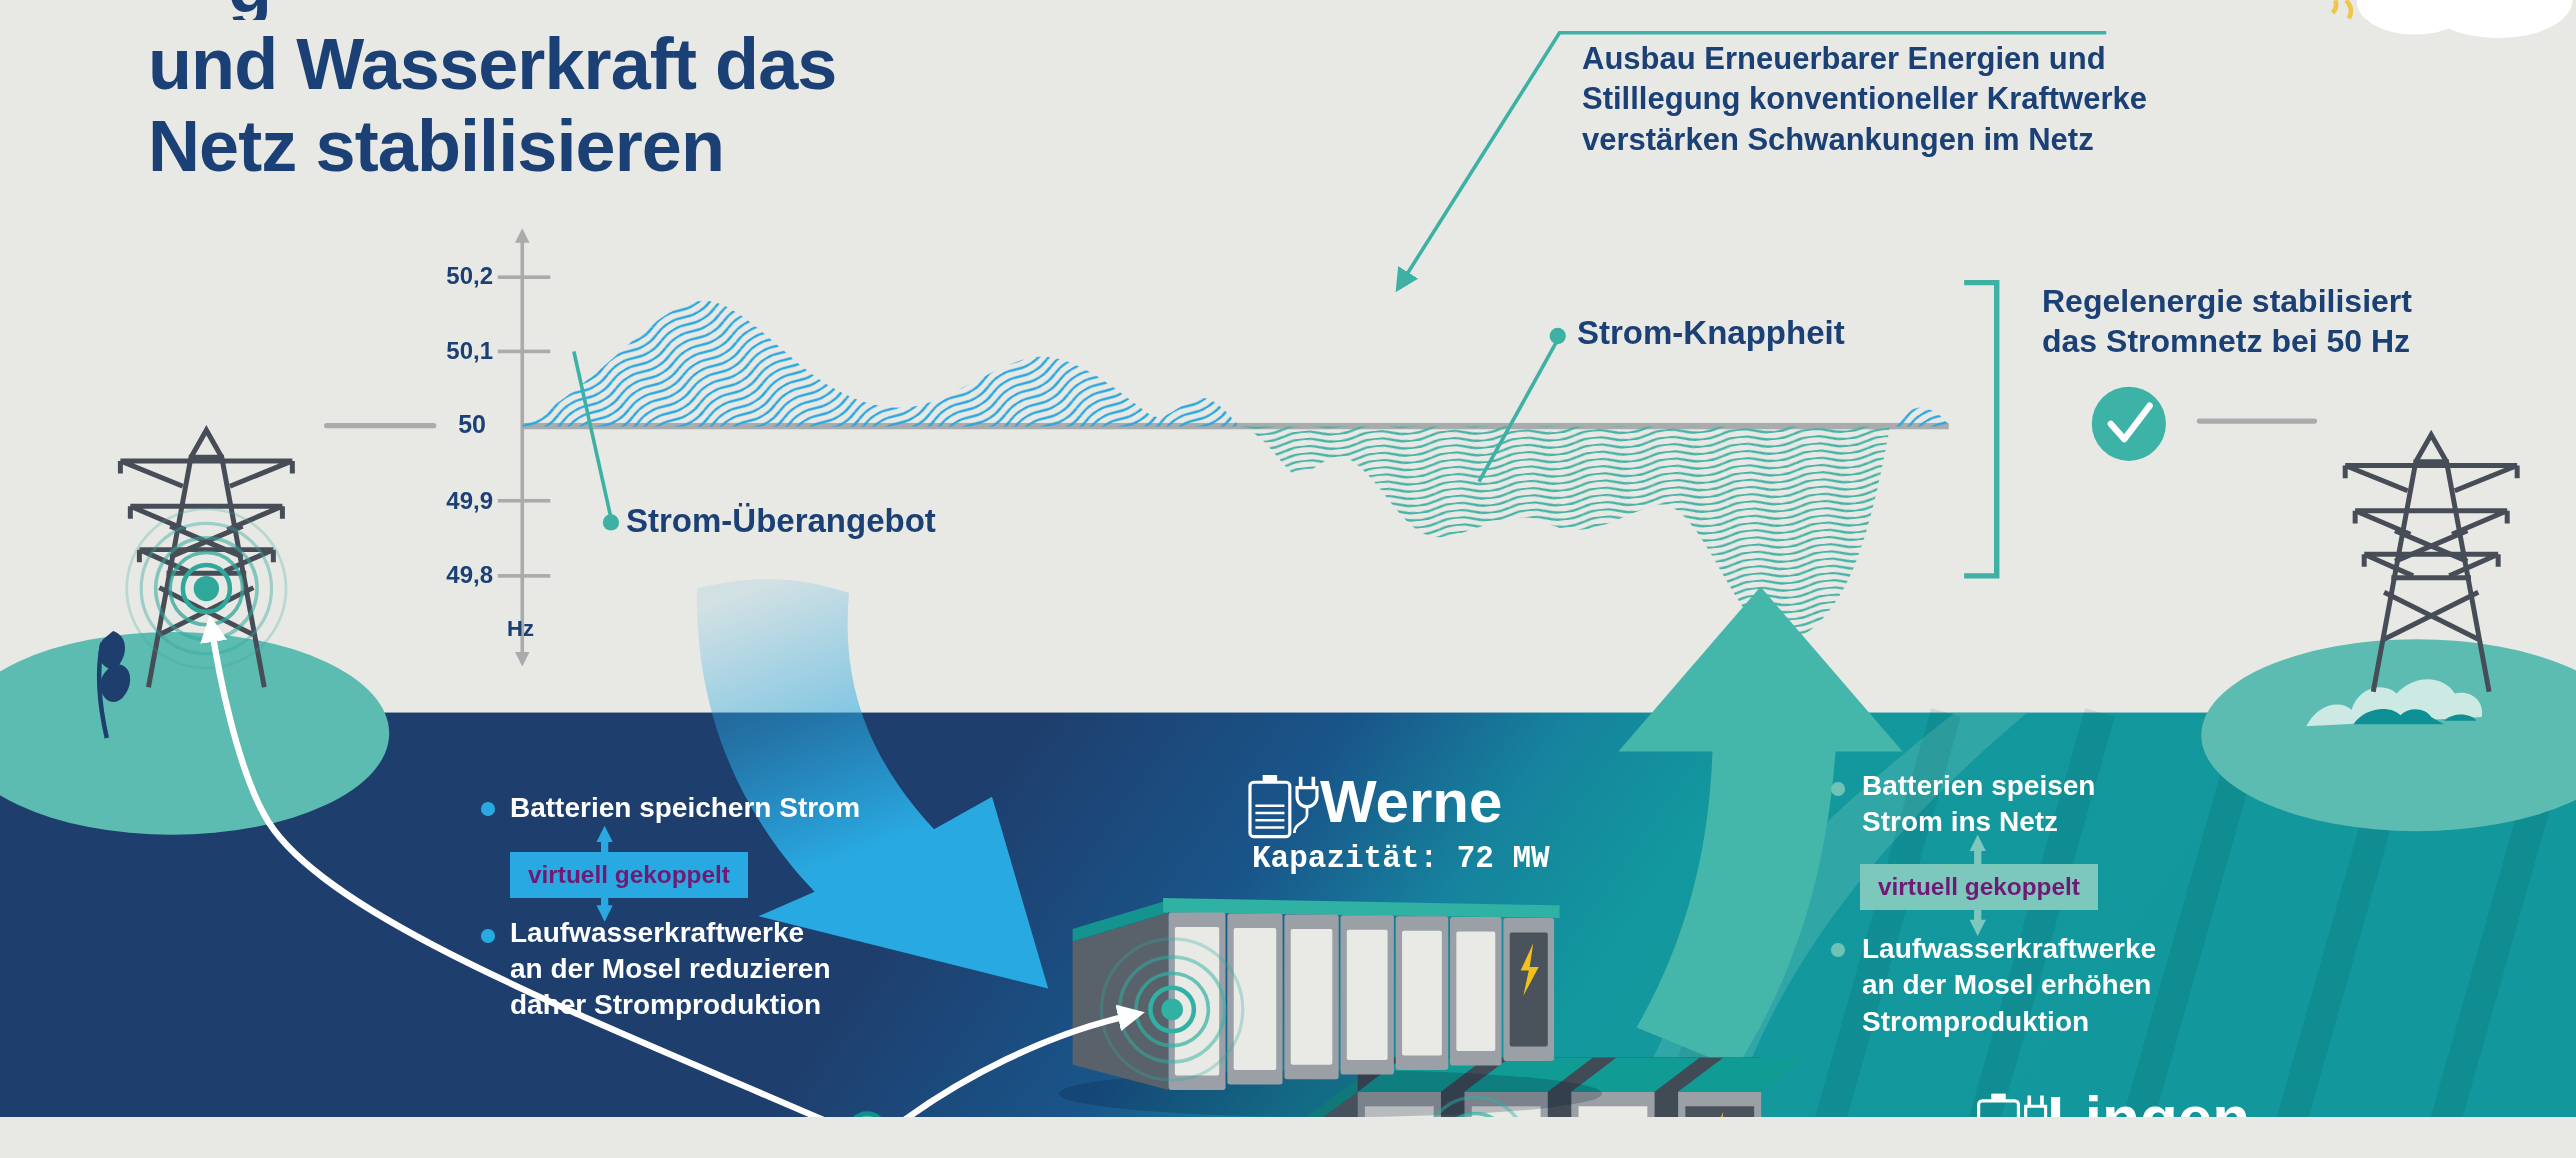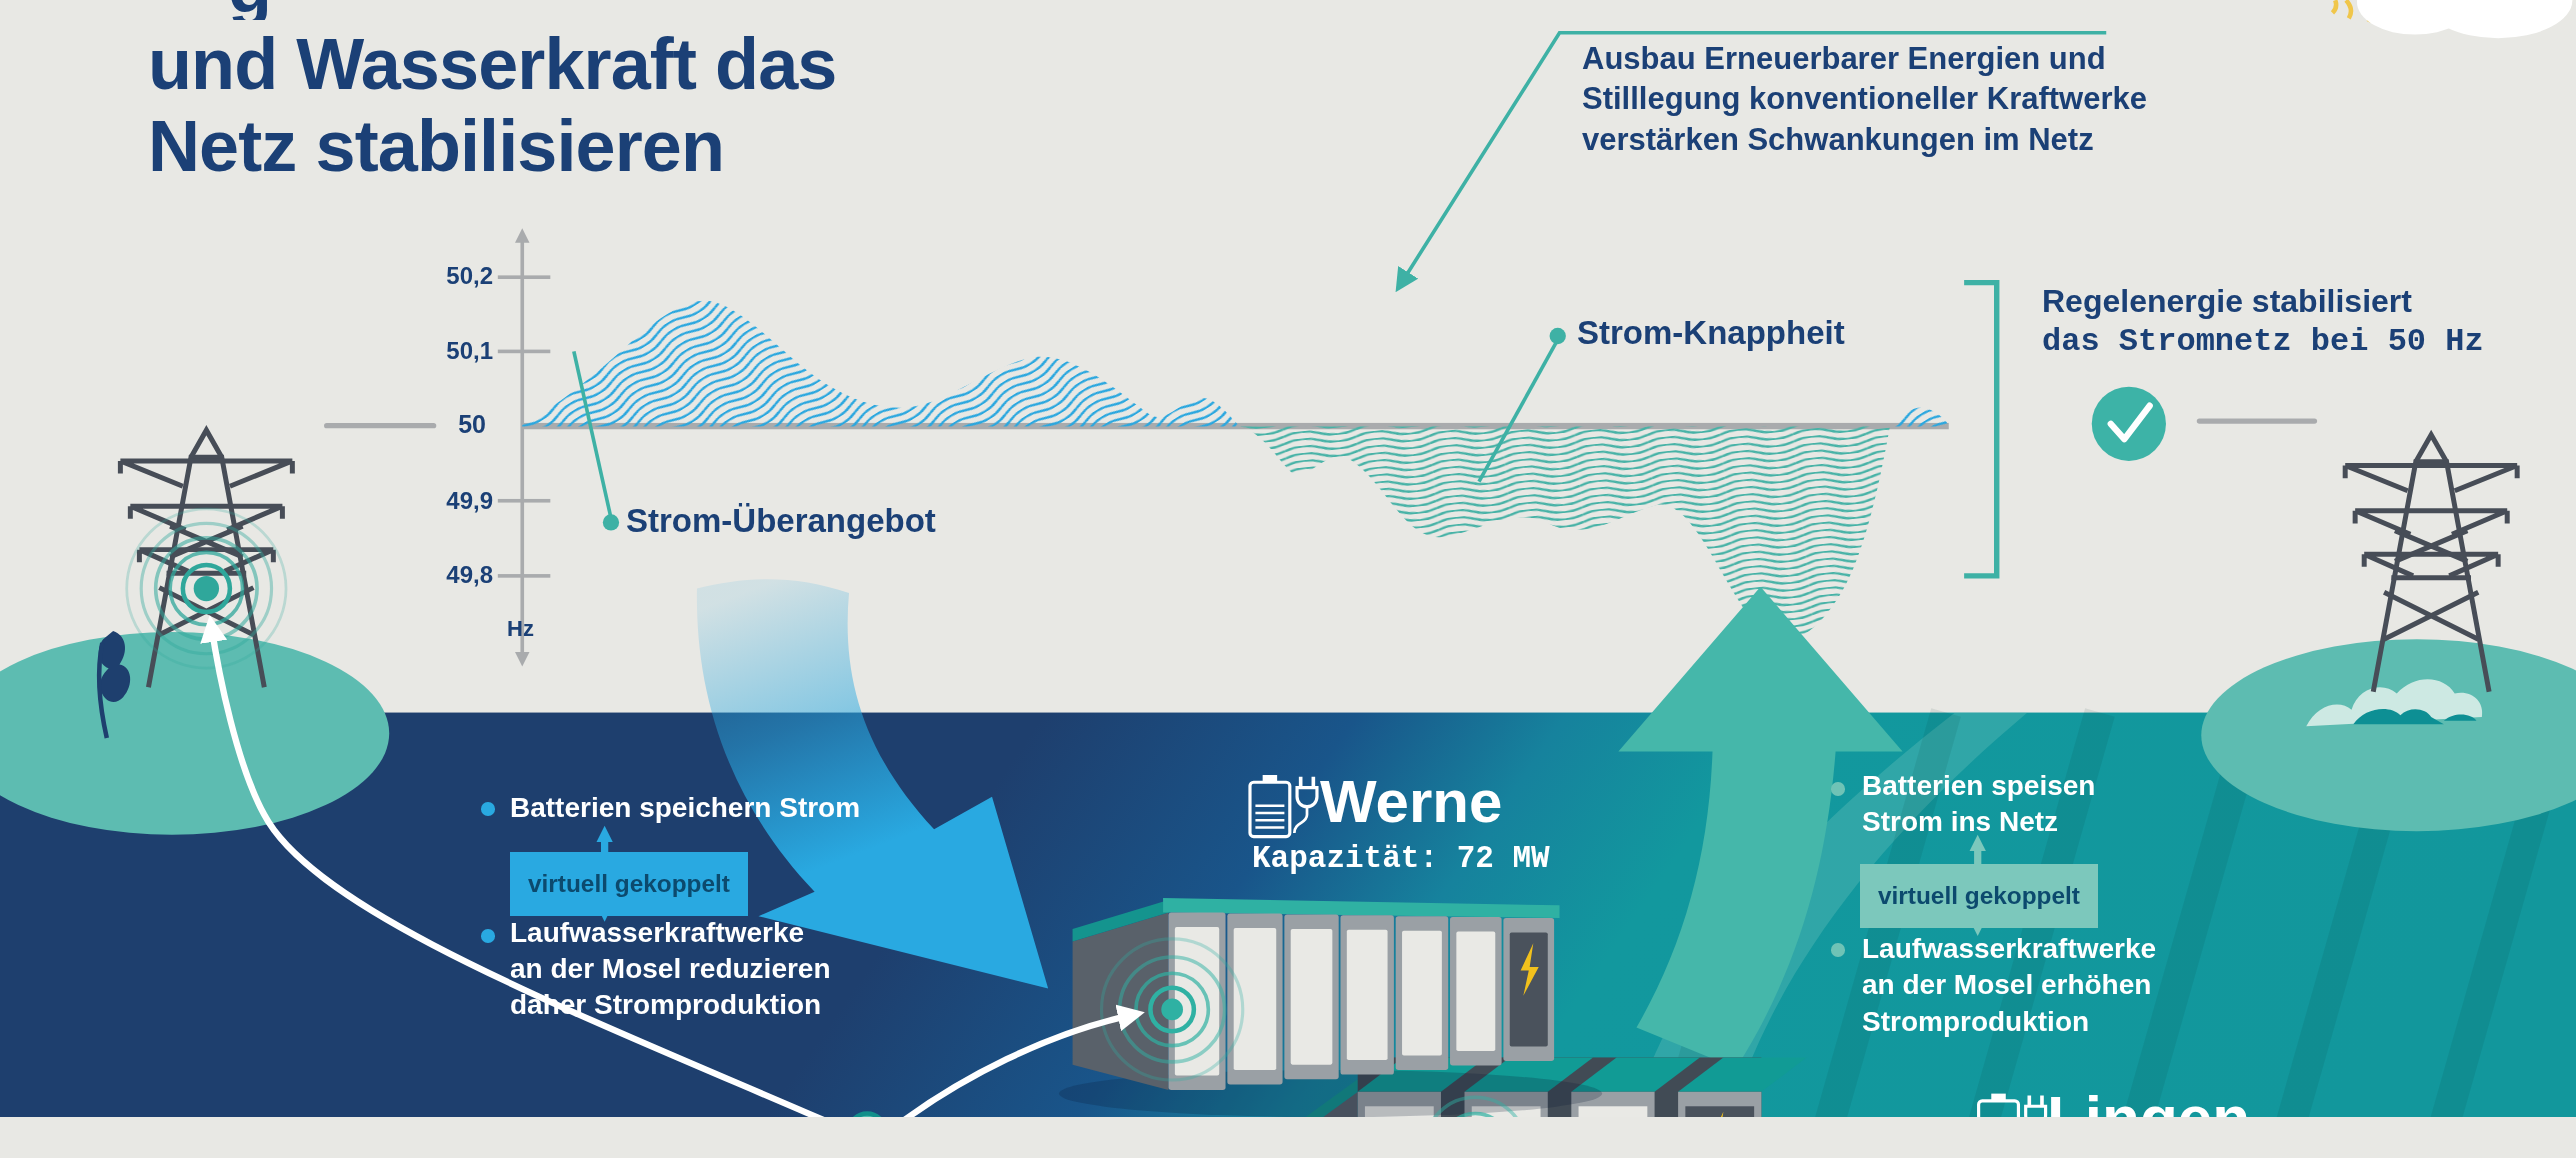--- a/index.html
+++ b/index.html
@@ -11,21 +11,21 @@
   .frag{position:absolute;left:228px;top:0;width:63px;height:20px;overflow:hidden;}
   .frag span{display:block;margin-top:-54px;font-size:72px;font-weight:bold;color:#1b4076;}
   .cause{font-size:31px;}
   .callout{font-size:33px;}
   .balance{font-size:32px;}
   .tick{font-size:24px;width:81px;text-align:right;}
   .bullet-txt{font-size:28px;}
   .dot{position:absolute;width:13.6px;height:13.6px;border-radius:50%;}
   .dot.blue{background:#29a9e1;}
   .dot.mint{background:#6fc3b6;}
-  .badge{position:absolute;font-weight:bold;color:#0c4a6e;font-size:24.4px;padding:18px 18px;white-space:nowrap;}
+  .badge{position:absolute;font-weight:bold;color:#701a75;font-size:24.4px;padding:9px 18px;white-space:nowrap;}
   .badge.blue{background:#29a9e1;}
   .badge.mint{background:#7cc8bc;}
   .site-name{font-size:60px;}
   .site-cap{font-size:31px;}
   .lingen-name{font-size:62px;}
 </style>
 </head>
 <body>
 
 <div class="stage">
@@ -270,21 +270,21 @@
 <div class="lbl cause" style="left:1582px;top:42px;">Ausbau Erneuerbarer Energien und</div>
 
 <div class="lbl title-line" style="left:148px;top:107px;">Netz stabilisieren</div>
 <div class="lbl cause" style="left:1582px;top:82px;">Stilllegung konventioneller Kraftwerke</div>
 <div class="lbl cause" style="left:1582px;top:123px;">verstärken Schwankungen im Netz</div>
 
 <div class="lbl callout" style="left:1577px;top:315px;">Strom-Knappheit</div>
 <div class="lbl callout" style="left:626px;top:503px;">Strom-Überangebot</div>
 
 <div class="lbl balance" style="left:2042px;top:284px;">Regelenergie stabilisiert</div>
-<div class="lbl balance" style="left:2042px;top:324px;font-family:Liberation Mono, monospace;">das Stromnetz bei 50 Hz</div>
+<div class="lbl balance" style="left:2042px;top:324px;">das Stromnetz bei 50 Hz</div>
 
 <div class="lbl tick" style="left:412px;top:263px;">50,2</div>
 <div class="lbl tick" style="left:412px;top:338px;">50,1</div>
 <div class="lbl tick" style="left:405px;top:411px;font-size:25px;">50</div>
 <div class="lbl tick" style="left:412px;top:488px;">49,9</div>
 <div class="lbl tick" style="left:412px;top:562px;">49,8</div>
 <div class="lbl" style="left:507px;top:617px;font-size:22px;">Hz</div>
 
 <div class="dot blue" style="left:481px;top:802px;"></div>
 <div class="lbl bullet-txt w" style="left:510px;top:793px;">Batterien speichern Strom</div>

